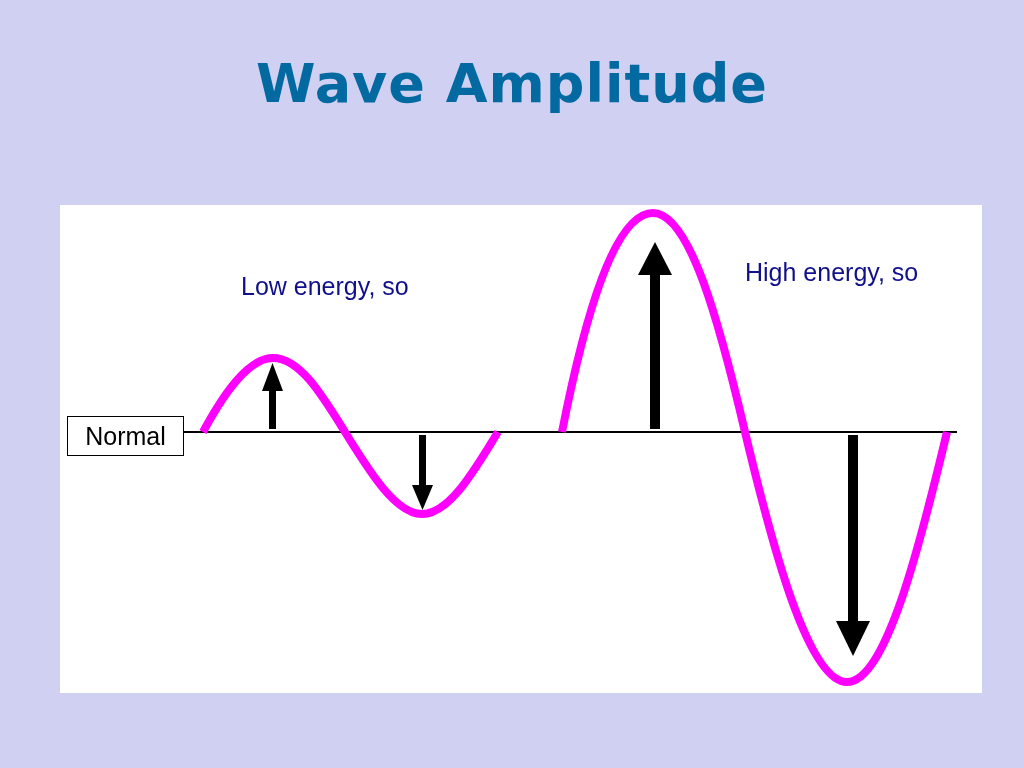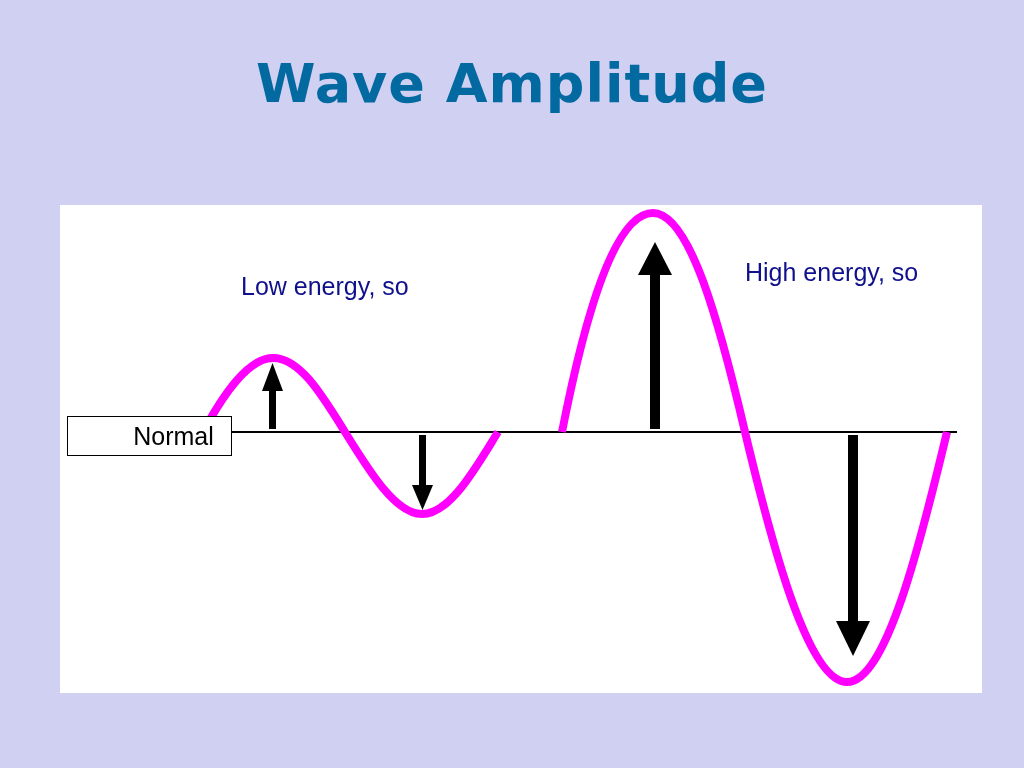--- a/index.html
+++ b/index.html
@@ -34,21 +34,20 @@
     .label-high { left: 680px; top: 49px; }
     .normal-box {
       position: absolute; left: 7px; top: 211px;
       width: 115px; height: 38px;
       border: 1px solid #000;
       background: #fff;
       font-family: "Liberation Sans", sans-serif;
       font-size: 25px; line-height: 38px;
       text-align: center; color: #000;
       box-sizing: content-box;
-      padding-left: 48px;
     }
   </style>
 </head>
 <body>
 
 <div class="title">Wave Amplitude</div>
 
 <div class="panel">
   <svg class="diagram" width="922" height="488" viewBox="0 0 922 488">
 

